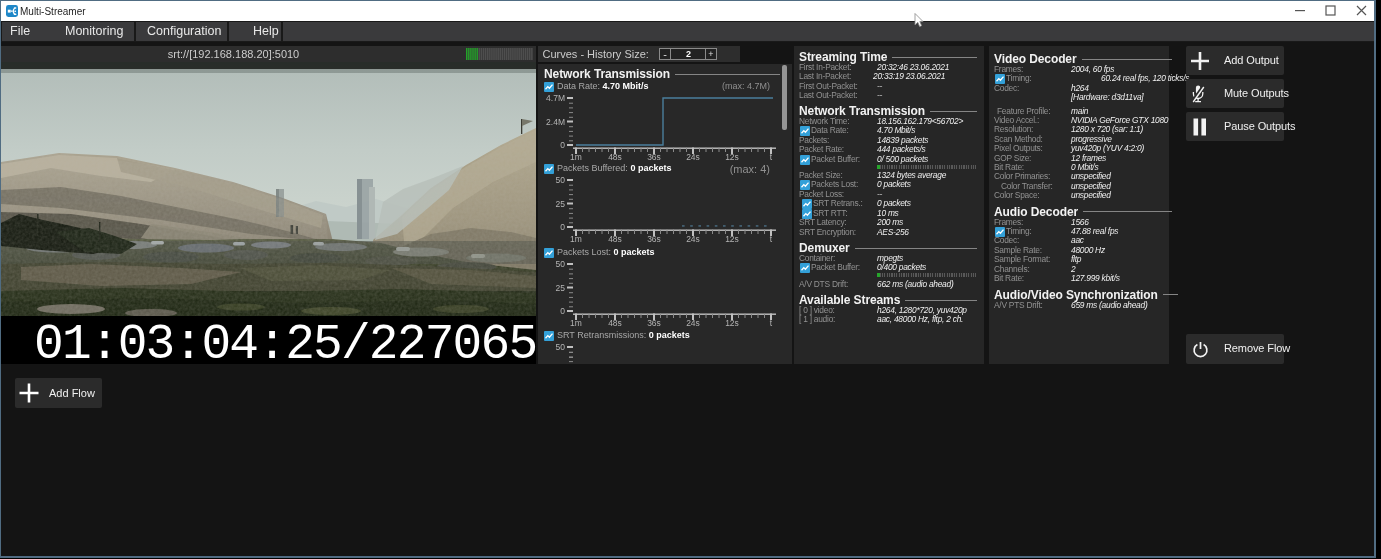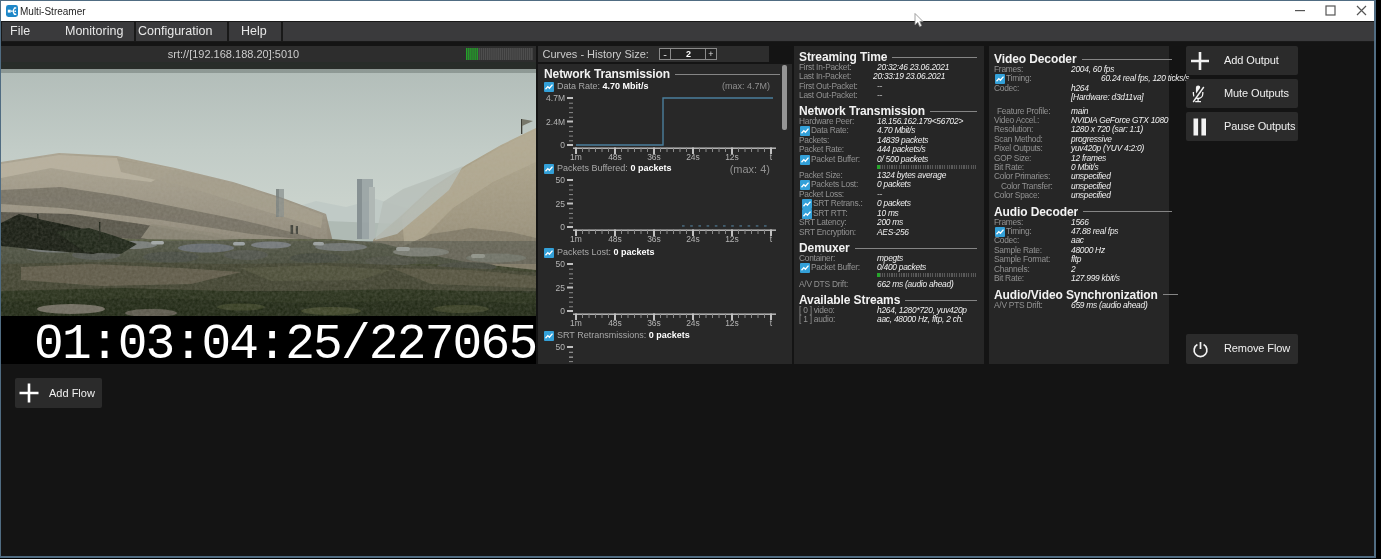--- a/index.html
+++ b/index.html
@@ -29,21 +29,21 @@
   .sect { display:flex; align-items:center; color:#f2f2f2; font-weight:bold;
     font-size:12px; letter-spacing:-0.1px; white-space:nowrap; }
   .sect::after { content:""; flex:1; height:1px; background:#858585; margin-left:5px; margin-right:2px; }
 
   .row { position:absolute; left:0; width:100%; height:9.4px; font-size:8.4px; letter-spacing:-0.25px; line-height:9.4px; white-space:nowrap; }
   .lab { position:absolute; left:5px; color:#929292; }
   .val { position:absolute; color:#f0f0f0;font-style:italic; }
   .cb { position:absolute; width:10px; height:10px; background:#33a0d8; border-radius:1px; }
 
   
-  .btn { position:absolute; left:1185px; width:112px; height:29px; background:#2b2b2b;
+  .btn { position:absolute; left:1185px; width:98px; height:29px; background:#2b2b2b;
     border-radius:2px; color:#f0f0f0; font-size:11px; letter-spacing:-0.1px; }
   .btn .t { position:absolute; left:38px; top:0; height:29px; line-height:29px; white-space:nowrap; }
 
   svg { display:block; }
 </style>
 </head>
 <body>
 <div id="win">
 
   <div id="titlebar">
@@ -64,22 +64,22 @@
         <rect x="10" y="5" width="9" height="9" fill="none" stroke="#555" stroke-width="1.2"></rect>
       </svg>
     <svg class="winctl" style="left:1346px" width="30" height="20">
         <path d="M10 5 L19 14 M19 5 L10 14" stroke="#555" stroke-width="1.2"></path>
       </svg>
   </div>
 
   <div id="menubar">
     <div class="menuitem" style="left:1px;width:76px;"><span style="padding-left:8px">File</span></div>
     <div class="menuitem" style="left:55px;width:78px;"><span style="padding-left:9px">Monitoring</span></div>
-    <div class="menuitem" style="left:135px;width:91px;"><span style="padding-left:2px">Configuration</span></div>
-    <div class="menuitem" style="left:228px;width:52px;"><span style="padding-left:12px">Help</span></div>
+    <div class="menuitem" style="left:135px;width:91px;"><span style="padding-left:11px">Configuration</span></div>
+    <div class="menuitem" style="left:228px;width:52px;"><span style="padding-left:24px">Help</span></div>
     <div class="menufill" style="left:282px;width:1093px;"></div>
   </div>
 
   <svg class="abs" style="left:913px;top:12px;z-index:50" width="12" height="16" viewBox="0 0 12 16">
     <path d="M1 0.5 L1 12 L3.8 9.3 L5.6 13.6 L7.6 12.7 L5.8 8.5 L9 8.5 Z" fill="#fff" stroke="#888" stroke-width="0.8"></path>
   </svg>
 
   <div class="phead" style="left:0;width:535px;">
     <div style="position:absolute;left:0;width:465px;text-align:center;">srt://[192.168.188.20]:5010</div>
 
@@ -236,21 +236,21 @@
         <polygon points="372,178 430,126 500,83 535,66 535,254 372,254" fill="#888"></polygon>
         <polygon points="0,178 330,177 380,181 470,201 535,208 535,254 0,254" fill="#888"></polygon>
       </g>
     </svg>
 
     <div class="abs" style="left:0;top:254px;width:535px;height:48px;background:#000;overflow:hidden;">
       <div style="position:absolute;left:33px;top:1px;font-family:'Liberation Mono',monospace;font-size:49.5px;color:#fff;letter-spacing:-1.8px;">01:03:04:25/227065</div>
     </div>
   </div>
 
-  <div class="phead" style="left:537px;width:231px;">
+  <div class="phead" style="left:537px;width:202px;">
     <span style="padding-left:4.5px;">Curves - History Size:</span>
     
     <div class="abs" style="left:121px;top:2px;width:58px;height:12px;border:1px solid #8a8a8a;background:#222;">
       <div class="abs" style="left:0;top:0;width:11px;height:10px;border-right:1px solid #8a8a8a;text-align:center;line-height:10px;color:#ddd;">-</div>
       <div class="abs" style="left:12px;top:0;width:33px;height:10px;text-align:center;line-height:10px;color:#fff;font-weight:bold;font-size:9px;">2</div>
       <div class="abs" style="left:45px;top:0;width:11px;height:10px;border-left:1px solid #8a8a8a;text-align:center;line-height:10px;color:#ddd;font-size:9px;">+</div>
     </div>
   </div>
   <div class="panel" id="curves" style="left:537px;top:63px;height:300px;width:254px;background:#282828;overflow:hidden;">
     <div class="sect" style="position:absolute;left:6px;top:3px;width:238px;">Network Transmission</div>
@@ -483,21 +483,21 @@
       <div class="row" style="top:36px;">
         <div class="lab" style="left:5px;">First Out-Packet:</div>
         <div class="val" style="left:83px;">--</div>
       </div>
       <div class="row" style="top:45.4px;">
         <div class="lab" style="left:5px;">Last Out-Packet:</div>
         <div class="val" style="left:83px;">--</div>
       </div>
       <div class="sect" style="position:absolute;left:5px;top:58px;width:180px;">Network Transmission</div>
       <div class="row" style="top:71px;">
-        <div class="lab" style="left:5px;">Hardware Peer:</div>
+        <div class="lab" style="left:5px;">Network Time:</div>
         <div class="val" style="left:83px;">18.156.162.179&lt;56702&gt;</div>
       </div>
       <div class="row" style="top:80.4px;">
         <div class="cb" style="left:6px;top:0px;">
           <svg width="10" height="10" viewBox="0 0 10 10">
             <polyline points="1.5,7.2 3.8,4.6 5.4,6.2 8.5,2.6" fill="none" stroke="#fff" stroke-width="1.3"></polyline>
           </svg>
         </div>
         <div class="lab" style="left:17px;">Data Rate:</div>
         <div class="val" style="left:83px;">4.70 Mbit/s</div>

